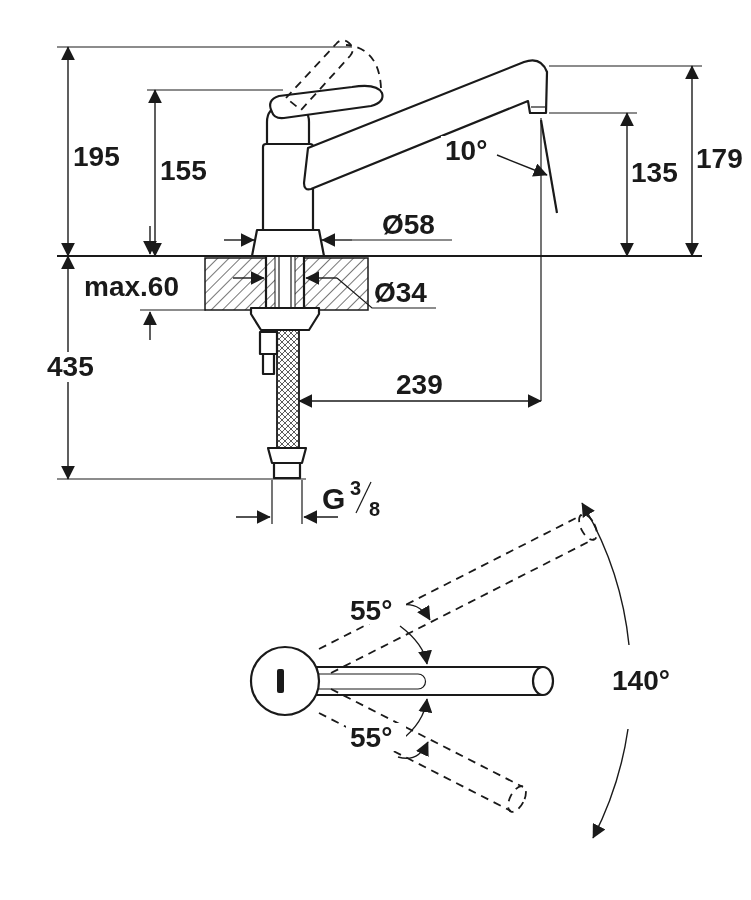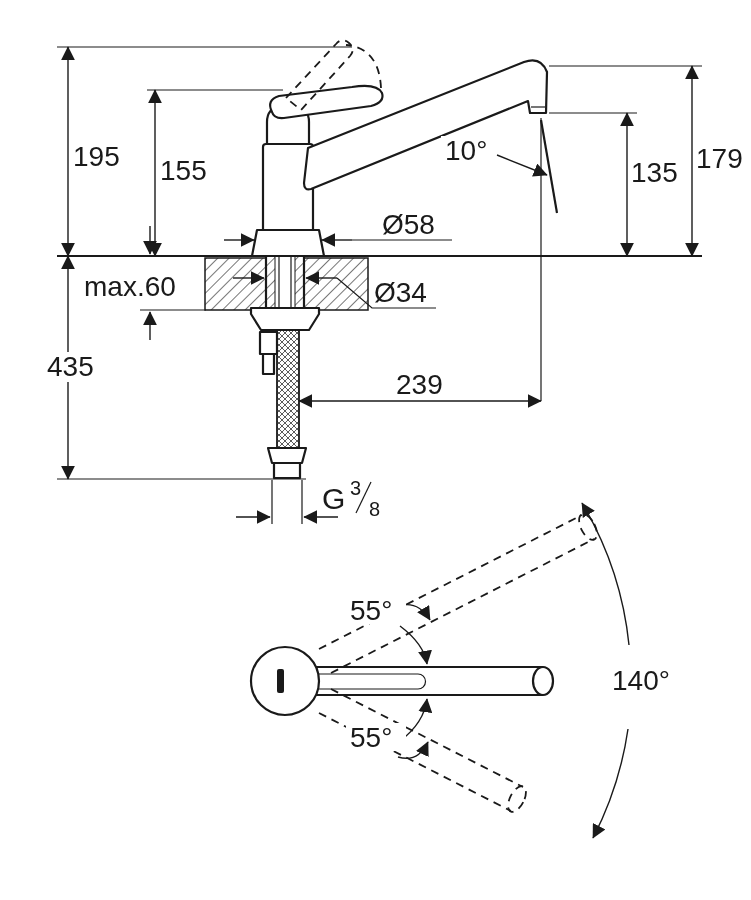--- a/index.html
+++ b/index.html
@@ -1,16 +1,16 @@
 <!DOCTYPE html>
 <html><head>
 <meta charset="utf-8">
 <style>
   html,body{margin:0;padding:0;background:#fff;}
-  .stage{width:751px;height:900px;position:relative;background:#ffffff;overflow:hidden;}
+  .stage{width:751px;height:900px;position:relative;background:#ffffff;overflow:hidden;font-weight:bold;}
   svg{display:block;}
   .ol{fill:#ffffff;stroke:#1a1a1a;stroke-width:2.2;stroke-linejoin:round;}
   .oln{fill:none;stroke:#1a1a1a;stroke-width:2.2;stroke-linejoin:round;}
   .thin{fill:none;stroke:#1a1a1a;stroke-width:1.2;}
   .dim{fill:none;stroke:#1a1a1a;stroke-width:1.4;}
   .dash{fill:none;stroke:#1a1a1a;stroke-width:1.8;stroke-dasharray:8 6;stroke-linejoin:round;}
   .dtext{font-family:"Liberation Sans",sans-serif;font-size:28px;fill:#1a1a1a;}
   .stext{font-family:"Liberation Sans",sans-serif;font-size:20px;fill:#1a1a1a;}
   .gtext{font-family:"Liberation Sans",sans-serif;font-size:30px;fill:#1a1a1a;}
   .bg{fill:#ffffff;stroke:none;}

